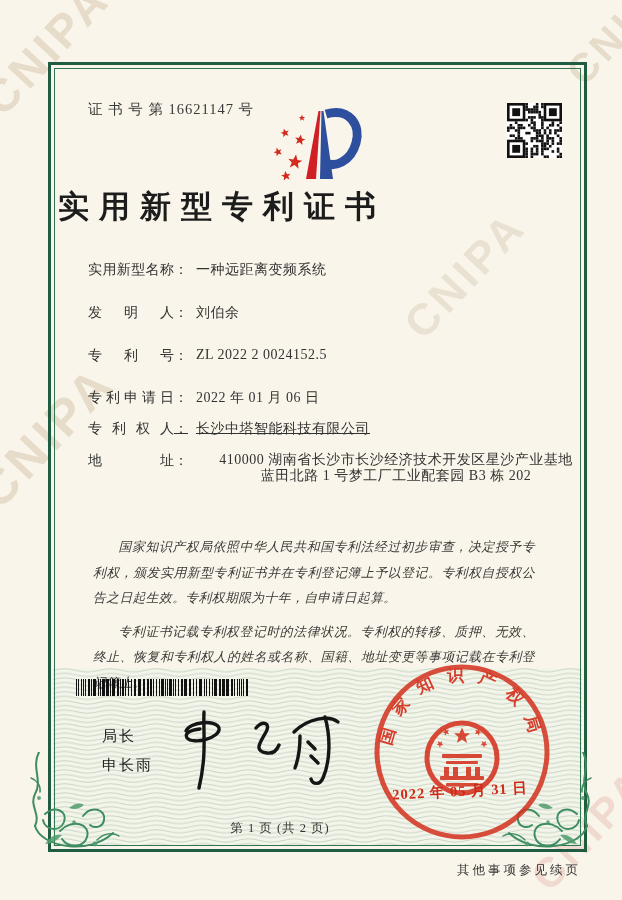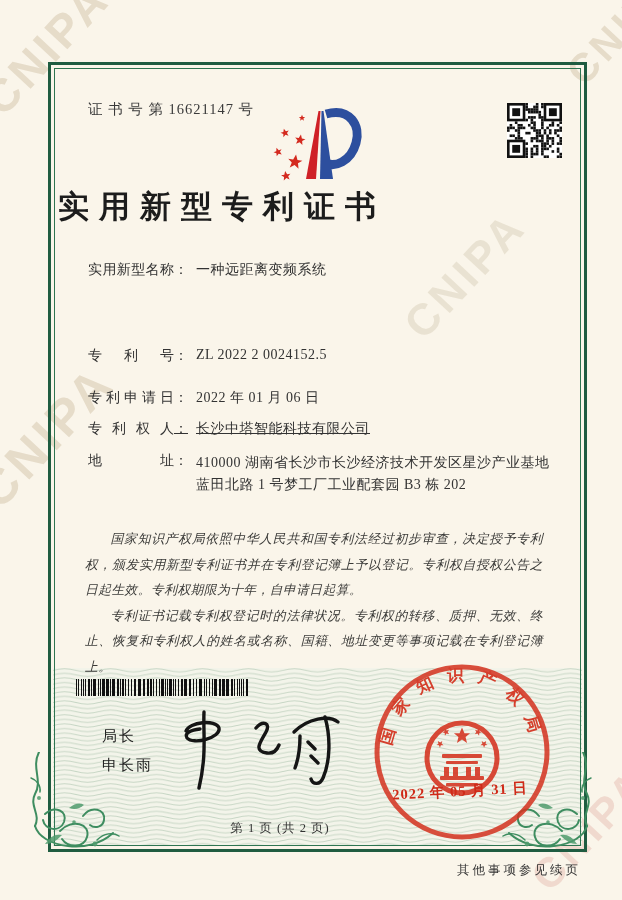--- a/index.html
+++ b/index.html
@@ -31,30 +31,30 @@
   .logo{position:absolute;left:242px;top:102px;}
   .qr{position:absolute;left:507px;top:103px;}
 
   .title{position:absolute;left:48px;top:186px;width:533px;margin:0;
       font-size:31px;font-weight:700;letter-spacing:10px;color:#1c1c1c;text-indent:10px;}
 
   .row{position:absolute;left:88px;font-size:14px;color:#333;white-space:nowrap;}
   .row .lbl{display:inline-block;width:86px;text-align:justify;text-align-last:justify;vertical-align:top;}
   .row .colon{vertical-align:top;}
   .row .val{margin-left:8px;letter-spacing:.5px;vertical-align:top;}
-  .row .val.addr{display:inline-block;white-space:pre-line;width:400px;line-height:22px;}
+  .row .val.addr{display:inline-block;white-space:pre-line;width:400px;line-height:16px;text-align:center;}
   .row .grp2{position:absolute;left:262px;top:0;white-space:nowrap;}
   .row .grp2 .lbl{width:84px;}
 
   .r1{top:261px;} .r2{top:304px;} .r3{top:347px;} .r4{top:389px;}
   .r5{top:420px;text-decoration:underline;} .r6{top:452px;} .r7{top:498px;}
 
   .paras{position:absolute;left:85px;top:527px;width:458px;font-style:italic;
       font-size:12.8px;line-height:25.5px;color:#3a3a38;text-align:justify;letter-spacing:.4px;}
-  .paras p{margin:0;text-indent:2em;font-style:italic;}
+  .paras p{margin:8px;text-indent:2em;font-style:italic;}
 
   .barcode{position:absolute;left:76px;top:679px;}
 
   .sig-title{position:absolute;left:102px;top:727px;font-family:"Liberation Sans",sans-serif;
       font-size:15px;color:#222;letter-spacing:2px;}
   .sig-name{position:absolute;left:102px;top:756px;font-family:"Liberation Sans",sans-serif;
       font-size:15px;color:#222;letter-spacing:2px;text-align:right;}
   .sig-hand{position:absolute;left:176px;top:700px;}
 
   .seal{position:absolute;left:372px;top:662px;opacity:.93;}
@@ -293,20 +293,23 @@
       <rect x="0" y="36.68" width="18.34" height="18.34" fill="#111"></rect>
       <rect x="2.62" y="39.300000000000004" width="13.100000000000001" height="13.100000000000001" fill="#fff"></rect>
       <rect x="5.24" y="41.92" width="7.86" height="7.86" fill="#111"></rect>
     </svg>
 
   <h1 class="title">实用新型专利证书</h1>
 
   <div class="row r1">
     <span class="lbl">实用新型名称</span><span class="colon">：</span><span class="val">一种远距离变频系统</span>
   </div>
+  <div class="row r2">
+    <span class="lbl">发明人</span><span class="colon">：</span><span class="val">刘伯余</span>
+  </div>
   <div class="row r3">
     <span class="lbl">专利号</span><span class="colon">：</span><span class="val">ZL 2022 2 0024152.5</span>
   </div>
   <div class="row r4">
     <span class="lbl">专利申请日</span><span class="colon">：</span><span class="val">2022 年 01 月 06 日</span>
   </div>
   <div class="row r5">
     <span class="lbl">专利权人</span><span class="colon">：</span><span class="val">长沙中塔智能科技有限公司</span>
   </div>
   <div class="row r6">

